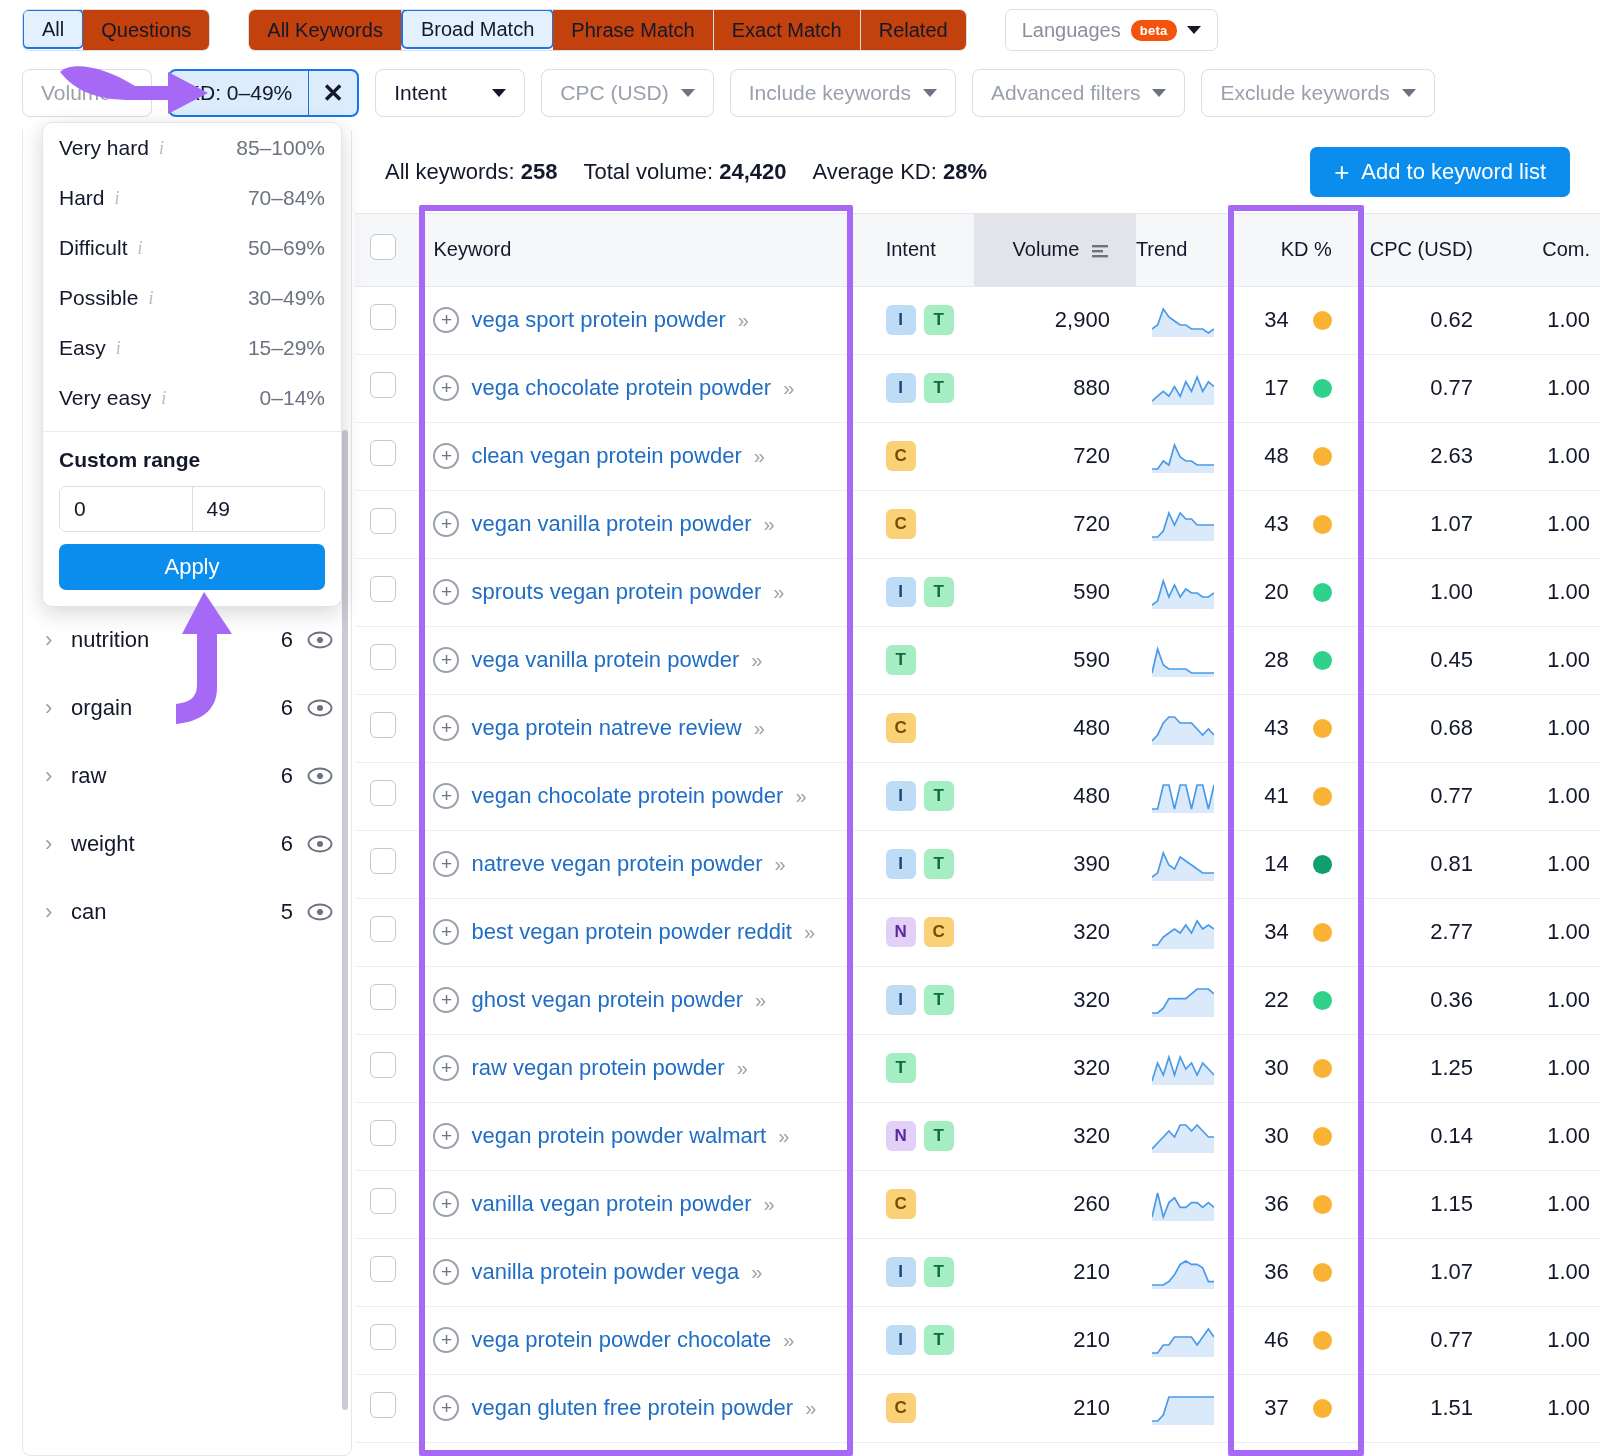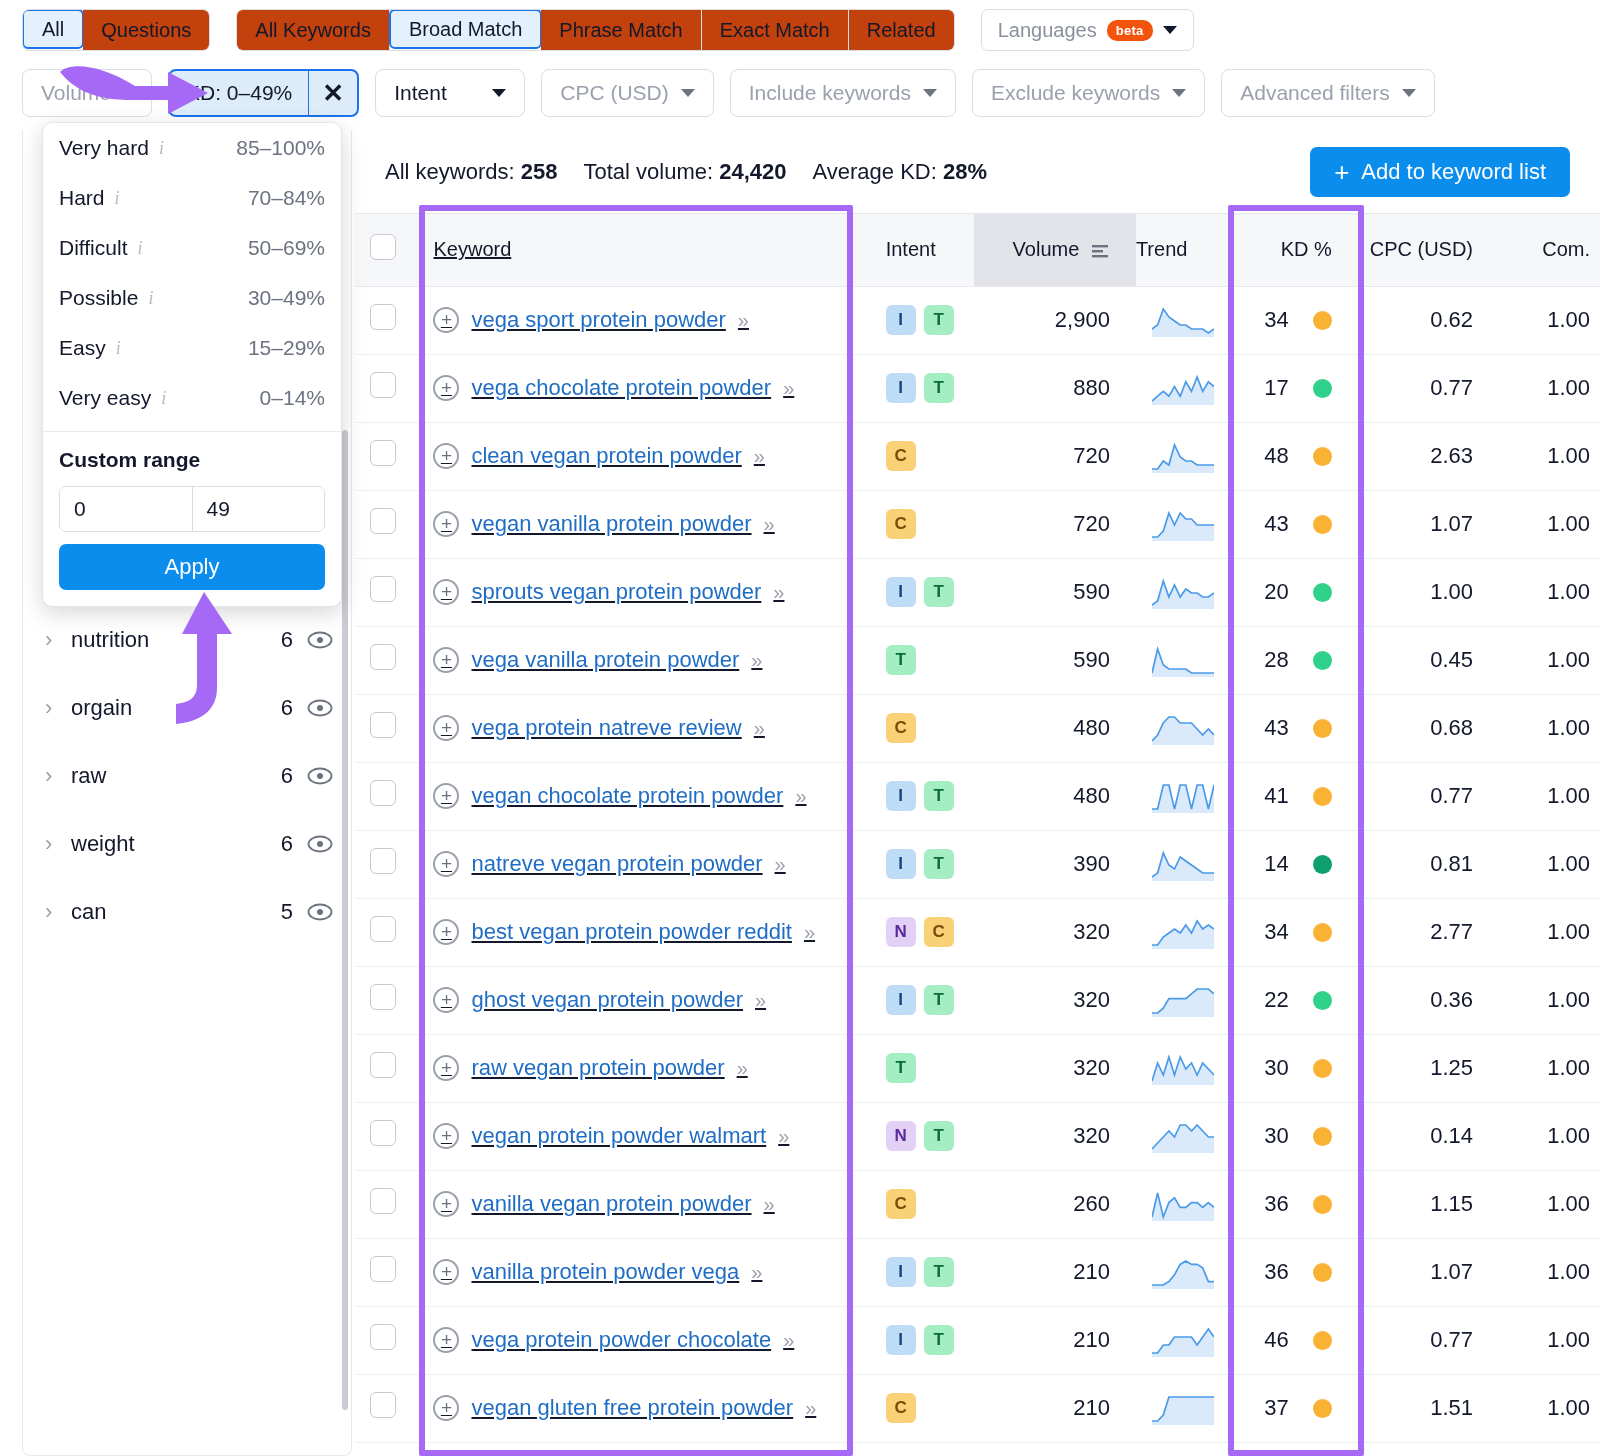--- a/index.html
+++ b/index.html
@@ -6,21 +6,21 @@
   html, body {
     width: 1600px; height: 1456px;
     font-family: "Liberation Sans", sans-serif;
     background: #ffffff;
     color: #13182b;
     overflow: hidden;
   }
   #root { position: relative; width: 1600px; height: 1456px; }
 
   
-  .tabbar { position: absolute; left: 0; top: 0; width: 1600px; height: 60px; display: flex; align-items: center; gap: 4px; padding-left: 22px; }
+  .tabbar { position: absolute; left: 0; top: 0; width: 1600px; height: 60px; display: flex; align-items: center; gap: 16px; padding-left: 22px; }
   .seg { display: flex; border: 1px solid #dadde3; border-radius: 7px; overflow: hidden; background: #fff; height: 42px; }
   .seg .segbtn { display: flex; align-items: center; justify-content: center; padding: 0 18px; font-size: 20px; color: #13182b; background: #c2410c; height: 100%; cursor: pointer; border-right: 1px solid #dadde3; white-space: nowrap; }
   .seg .segbtn:last-child { border-right: none; }
   .seg .segbtn.active { background: #e3f0fd; border: 2px solid #1a73e8; border-radius: 6px; margin: -1px; }
   .seg2 { margin-left: 22px; }
   .langbox { margin-left: 22px; display: flex; align-items: center; gap: 10px; height: 42px; border: 1px solid #dadde3; border-radius: 7px; background: #fff; padding: 0 16px; cursor: pointer; }
   .langbox .lbl { font-size: 20px; color: #8a8f9c; }
   .badge-beta { background: #f2540d; color: #fff; font-size: 13px; font-weight: bold; border-radius: 10px; padding: 3px 9px; letter-spacing: .3px; }
   .chev { width: 0; height: 0; border-left: 7px solid transparent; border-right: 7px solid transparent; border-top: 8px solid #13182b; }
   .chev.gray { border-top-color: #6c7280; }
@@ -63,21 +63,21 @@
   .summary .stat { font-size: 22px; color: #13182b; margin-right: 26px; }
   .summary .stat b { font-weight: bold; }
   .addbtn { margin-left: auto; margin-right: 30px; display: flex; align-items: center; gap: 12px; background: #0b8ded; color: #fff; border: none; border-radius: 7px; height: 50px; padding: 0 24px; font-size: 22px; cursor: pointer; font-family: "Liberation Sans", sans-serif; }
   .addbtn .plus { font-size: 26px; line-height: 1; }
 
   table.kw { width: 100%; border-collapse: collapse; table-layout: fixed; }
   table.kw th { background: #f6f7f9; height: 72px; font-size: 20px; font-weight: normal; color: #13182b; border-bottom: 1px solid #e6e8ec; }
   table.kw th.volcol { background: #e2e4e9; }
   table.kw td { height: 68px; border-bottom: 1px solid #edeff2; font-size: 22px; vertical-align: middle; }
   .c-check { width: 56px; text-align: center; }
-  .c-kw { width: 470px; padding-left: 22px; text-align: left; text-decoration: underline; }
+  .c-kw { width: 470px; padding-left: 22px; text-align: left; }
   .c-intent { width: 88px; text-align: left; }
   .c-vol { width: 160px; text-align: right; padding-right: 26px; }
   .c-trend { width: 94px; text-align: left; margin-left: 21px; }
   .c-kd { width: 126px; text-align: right; padding-right: 26px; }
   .c-cpc { width: 140px; text-align: right; padding-right: 26px; }
   .c-com { width: 100px; text-align: right; padding-right: 10px; }
 
   .cb { width: 26px; height: 26px; border: 1.5px solid #c4c8d0; border-radius: 6px; display: inline-block; background: #fff; cursor: pointer; }
   .kwcell { display: flex; align-items: center; gap: 12px; }
   .plusico { width: 26px; height: 26px; border: 2px solid #9aa0ac; border-radius: 50%; color: #6c7280; font-size: 19px; line-height: 22px; text-align: center; flex: none; cursor: pointer; }
@@ -136,25 +136,25 @@
     </div>
     <div class="fbtn">
       <span>CPC (USD)</span>
       <span class="chev gray"></span>
     </div>
     <div class="fbtn">
       <span>Include keywords</span>
       <span class="chev gray"></span>
     </div>
     <div class="fbtn">
+      <span>Advanced filters</span>
+      <span class="chev gray"></span>
+    </div>
+    <div class="fbtn">
       <span>Exclude keywords</span>
-      <span class="chev gray"></span>
-    </div>
-    <div class="fbtn">
-      <span>Advanced filters</span>
       <span class="chev gray"></span>
     </div>
   </div>
 
   <div class="sidebar">
     <div id="sb-list">
         <div class="sb-item">
           <span class="caret">›</span>
           <span class="lbl">without</span>
           <span class="cnt">10</span>

